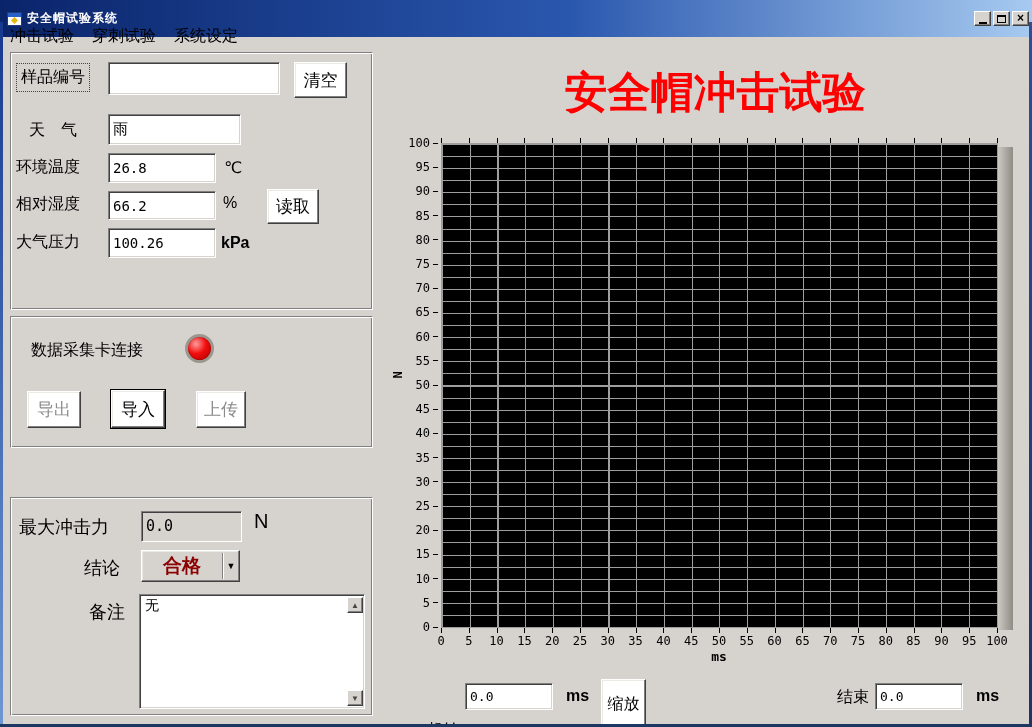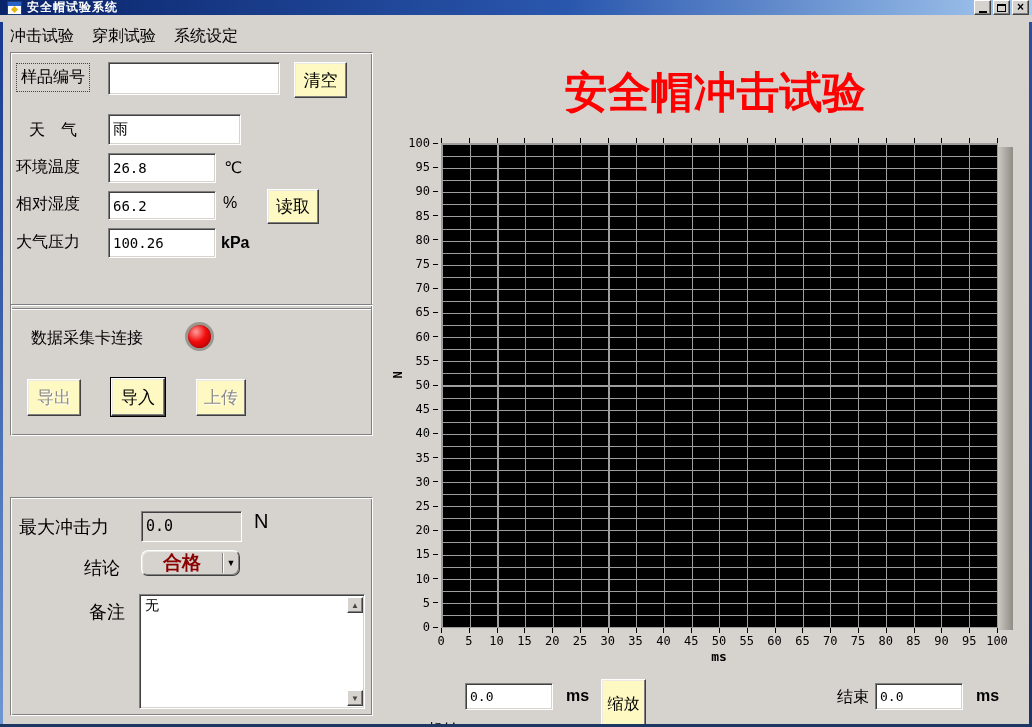--- a/index.html
+++ b/index.html
@@ -7,21 +7,21 @@
   body { font-family:"Liberation Sans","DejaVu Sans",sans-serif; background:#555; }
 
   .window { position:relative; width:1032px; height:727px; background:#d6d3ce; overflow:hidden; }
 
   
   .edge-left  { position:absolute; left:0; top:22px; bottom:0; width:3px; background:linear-gradient(180deg,#16398f,#6f97d2); }
   .edge-right { position:absolute; right:0; top:22px; bottom:0; width:3px; background:linear-gradient(180deg,#2c4f9a,#1a3566); }
   .edge-bottom{ position:absolute; left:0; right:0; bottom:0; height:3px; background:#1d3763; }
 
   
-  .titlebar { position:absolute; left:0; top:0; width:100%; height:15px;
+  .titlebar { position:absolute; left:0; top:0; width:100%; height:37px;
     background:linear-gradient(90deg,#0a246a 0%,#2a57ae 55%,#a6caf0 100%);
     display:flex; align-items:center; padding:0 3px 0 7px; }
   .app-icon { width:15px; height:14px; background:#fff; border:1px solid #1c3e7a; position:relative; margin-right:5px; flex:0 0 auto; }
   .app-icon::before { content:""; position:absolute; left:0; top:0; right:0; height:4px; background:#2a62c8; }
   .app-icon::after { content:""; position:absolute; left:4px; top:5px; width:5px; height:5px; background:#e8b70c; transform:rotate(45deg); }
   .title-text { color:#fff; font-size:12px; font-weight:bold; letter-spacing:1px; flex:1 1 auto; white-space:nowrap; }
   .winbtns { display:flex; gap:2px; }
   .winbtn { width:17px; height:15px; background:#d6d3ce; border:1px solid; border-color:#fff #404040 #404040 #fff;
     box-shadow:inset -1px -1px 0 #808080; display:flex; align-items:center; justify-content:center;
     font-size:11px; font-weight:bold; color:#000; line-height:1; }
@@ -38,21 +38,21 @@
     box-shadow:inset 1px 1px 0 #fff, inset -1px -1px 0 #808080; }
 
   .lbl { position:absolute; font-size:16px; color:#000; white-space:nowrap; }
   .lbl-dotted { border:1px dotted #444; padding:3px 4px; }
 
   .sunken { background:#fff; border:1px solid; border-color:#808080 #fff #fff #808080;
     box-shadow:inset 1px 1px 0 #404040, inset -1px -1px 0 #d6d3ce; }
   input.sunken, .field { font-family:"DejaVu Sans Mono","Liberation Mono",monospace; font-size:14px; color:#000; padding:2px 4px; outline:none; }
   .field-gray { background:#d6d3ce; }
 
-  .btn { position:absolute; background:#fef9c3; border:1px solid; border-color:#fff #404040 #404040 #fff;
+  .btn { position:absolute; background:#ffffff; border:1px solid; border-color:#fff #404040 #404040 #fff;
     box-shadow:inset -1px -1px 0 #808080, inset 1px 1px 0 #eceae5;
     font-size:17px; color:#000; display:flex; align-items:center; justify-content:center;
     font-family:Liberation Sans, sans-serif; white-space:nowrap; cursor:default; }
   .btn.default { outline:1px solid #000; }
   .btn.disabled { color:#8a8a8a; text-shadow:1px 1px 0 #fff; }
 
   .unit { position:absolute; font-size:16px; color:#000; white-space:nowrap; }
 
   
   .led { position:absolute; width:29px; height:29px; border-radius:50%;
@@ -141,35 +141,35 @@
     <span class="lbl" style="left:5px; top:141px;">相对湿度</span>
     <input class="sunken" type="text" style="position: absolute; left: 97px; top: 138px; width: 108px; height: 29px;" value="66.2">
     <span class="unit" style="left:212px; top:141px;">%</span>
     <button class="btn" style="left:256px; top:136px; width:52px; height:35px;">读取</button>
 
     <span class="lbl" style="left:5px; top:179px;">大气压力</span>
     <input class="sunken" type="text" style="position: absolute; left: 97px; top: 175px; width: 108px; height: 30px;" value="100.26">
     <span class="unit" style="left:210px; top:181px; font-weight:bold;">kPa</span>
   </div>
 
-  <div class="group" style="left:10px; top:304px; width:363px; height:132px;">
+  <div class="group" style="left:10px; top:316px; width:363px; height:132px;">
     <span class="lbl" style="left:20px; top:23px;">数据采集卡连接</span>
     <div class="led" style="left:174px; top:17px;"></div>
     <button class="btn disabled" style="left:16px; top:74px; width:54px; height:37px;">导出</button>
     <button class="btn default" style="left:100px; top:73px; width:54px; height:38px;">导入</button>
     <button class="btn disabled" style="left:185px; top:74px; width:50px; height:37px;">上传</button>
   </div>
 
   <div class="group" style="left:10px; top:497px; width:363px; height:219px;">
     <span class="lbl" style="left:8px; top:17px; font-size:18px;">最大冲击力</span>
     <div class="sunken field field-gray" style="position:absolute; left:130px; top:13px; width:101px; height:31px; font-size:15px; padding-top:5px;">0.0</div>
     <span class="unit" style="left:243px; top:12px; font-size:20px;">N</span>
 
     <span class="lbl" style="left:73px; top:58px; font-size:18px;">结论</span>
-    <div class="dropdown" style="left:130px; top:52px; width:99px; height:26px;border-radius:7px;">
+    <div class="dropdown" style="left:130px; top:52px; width:99px; height:32px;">
       <span class="dd-value">合格</span>
       <span class="dd-sep"></span>
       <span class="dd-arrow">▼</span>
     </div>
 
     <span class="lbl" style="left:78px; top:102px; font-size:18px;">备注</span>
     <textarea class="sunken remark" style="left: 128px; top: 96px; width: 226px; height: 115px;">无</textarea>
     <div class="scrollbtn" style="left:336px; top:99px;">
       <span>▲</span>
     </div>

